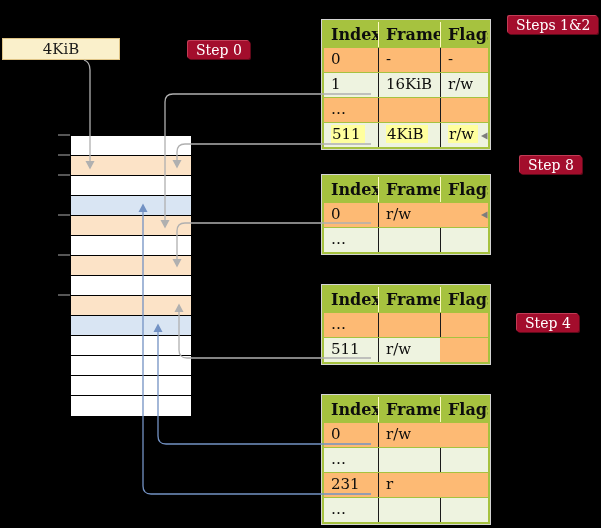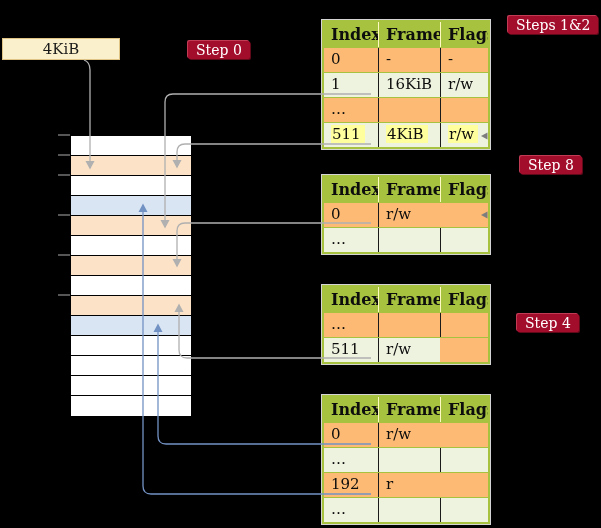--- a/index.html
+++ b/index.html
@@ -151,21 +151,21 @@
       <div class="trow body">
         <div class="cell">0</div>
         <div class="cell">r/w</div>
       </div>
       <div class="trow body">
         <div class="cell shaded">…</div>
         <div class="cell shaded"></div>
         <div class="cell shaded"></div>
       </div>
       <div class="trow body">
-        <div class="cell">192</div>
+        <div class="cell">231</div>
         <div class="cell">r</div>
       </div>
       <div class="trow body">
         <div class="cell shaded">…</div>
         <div class="cell shaded"></div>
         <div class="cell shaded"></div>
       </div>
     </div>
 
   <svg class="overlay" width="601" height="528" viewBox="0 0 601 528">

